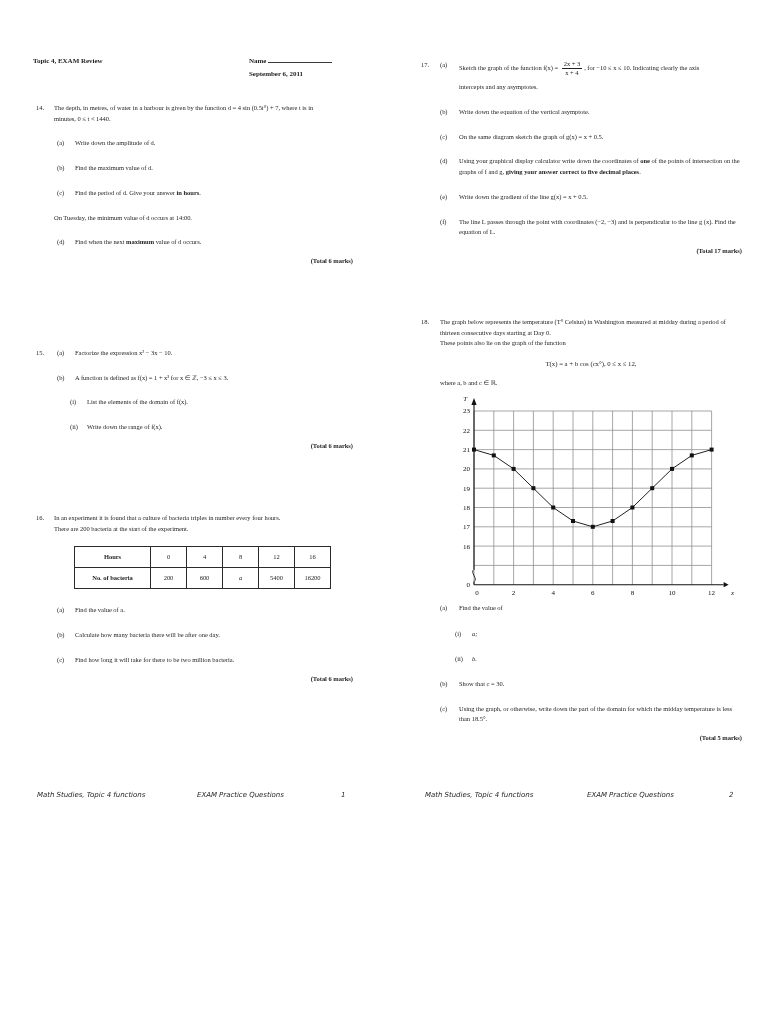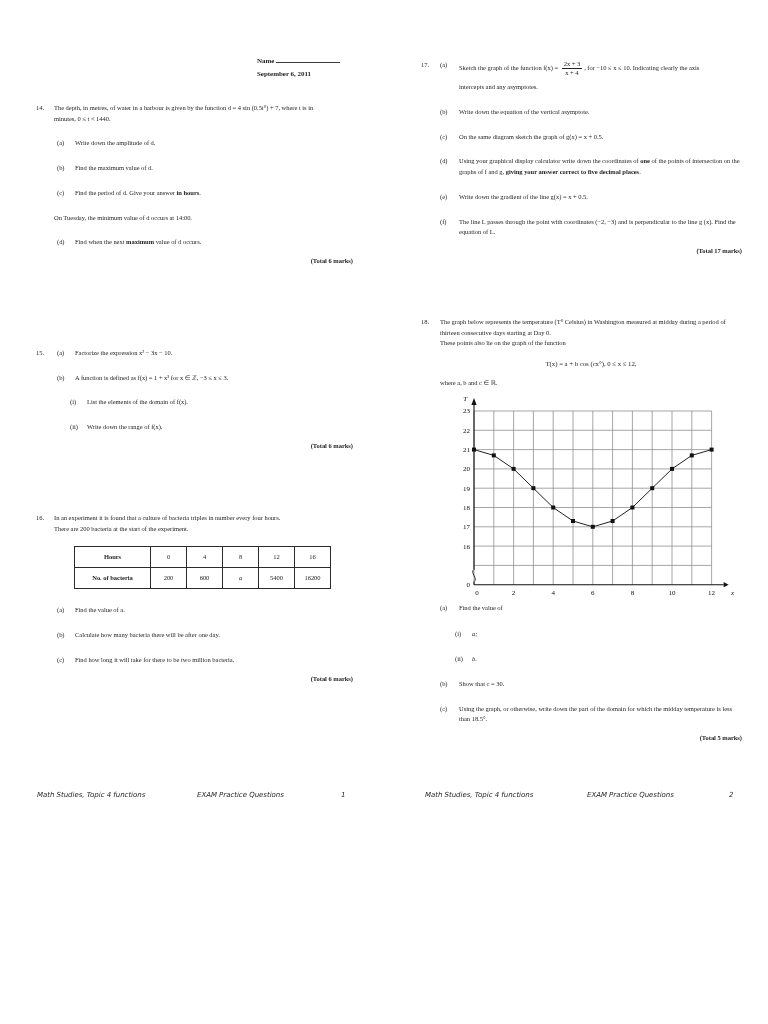--- a/index.html
+++ b/index.html
@@ -8,21 +8,21 @@
     position:relative; width:768px; height:1024px; background:#ffffff;
     font-family:"Liberation Serif", serif; color:#1f1f1f; overflow:hidden;
   }
   .col { position:absolute; top:55px; font-size:6.5px; line-height:1.65; letter-spacing:-0.03px; }
   #page-left  { left:33px; width:320px; }
   #page-right { left:411px; width:331px; }
   .blk { position:absolute; left:0; right:0; }
 
   
   .hdr-left div { font-weight:bold; font-size:7px; line-height:1.9; }
-  .hdr-right { position:absolute; left:224px; top:0; font-weight:bold; font-size:7px; line-height:1.9; }
+  .hdr-right { position:absolute; left:216px; top:0; font-weight:bold; font-size:7px; line-height:1.9; }
   .nameline { display:inline-block; width:64px; border-bottom:0.9px solid #3a3a3a; height:6px; margin-left:2px; }
 
   
   .q { display:flex; }
   .lcol .qnum { flex:none; width:21px; padding-left:3px; }
   .rcol .qnum { flex:none; width:29px; padding-left:10px; }
   .qbody { flex:1; min-width:0; }
   .part { display:flex; margin-top:14px; }
   .part.first { margin-top:0; }
   .lcol .part { margin-left:3px; }
@@ -65,20 +65,21 @@
 </style>
 </head>
 <body>
 
 <div id="canvas">
 
   <div id="page-left" class="col lcol">
 
     <div class="blk" style="top:0;">
       <div class="hdr-left">
+        <div>Topic 4, EXAM Review</div>
       </div>
       <div class="hdr-right">
         <div><span>Name</span><span class="nameline"></span></div>
         <div>September 6, 2011</div>
       </div>
     </div>
 
     <div class="blk" style="top:48px;">
       <div class="q">
         <div class="qnum">14.</div>

